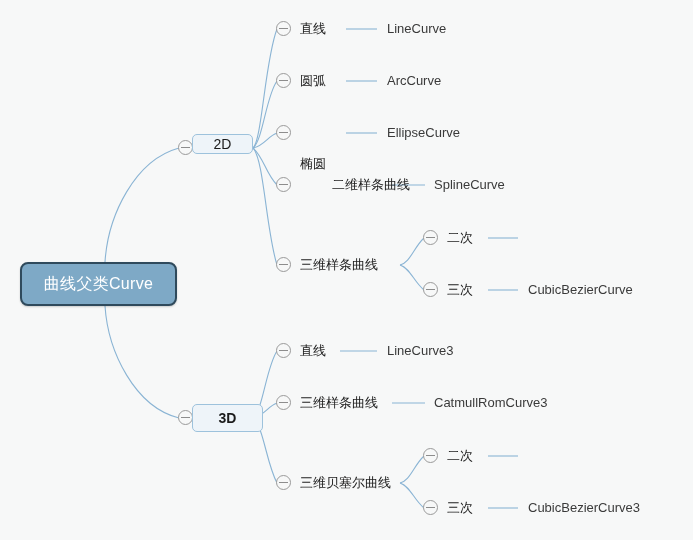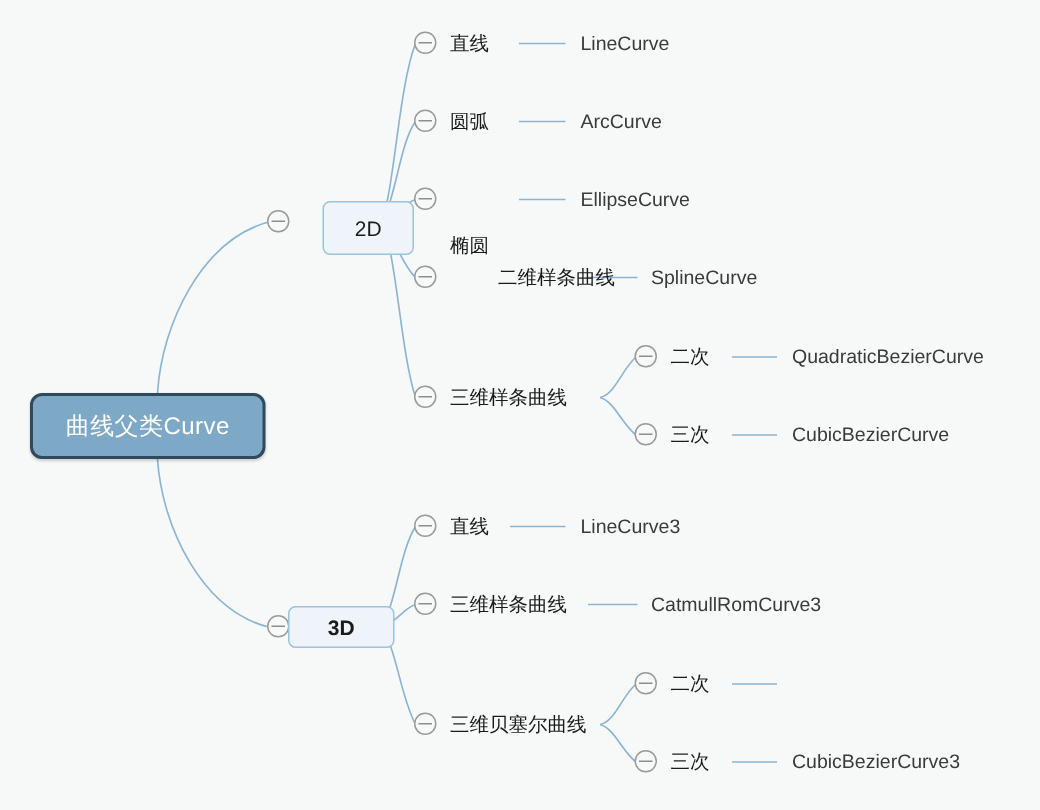--- a/index.html
+++ b/index.html
@@ -134,21 +134,21 @@
       <line x1="488" y1="456" x2="518" y2="456"></line>
       <line x1="488" y1="508" x2="518" y2="508"></line>
     </g>
   </svg>
 
   <div class="root-node" style="left:20px; top:262px; width:157px; height:44px;">
     <span>曲线父类Curve</span>
   </div>
 
   <div class="collapse-toggle" style="left:178px; top:140px;"></div>
-  <div class="branch-node" style="left:192px; top:134px; width:61px; height:36px;margin-left:23px;">
+  <div class="branch-node" style="left:192px; top:134px; width:61px; height:20px;">
     <span>2D</span>
   </div>
 
   <div class="collapse-toggle" style="left:276px; top:21px;"></div>
   <div class="cn-label" style="left:300px; top:22px;">直线</div>
   <div class="en-label" style="left:387px; top:22px;">LineCurve</div>
 
   <div class="collapse-toggle" style="left:276px; top:73px;"></div>
   <div class="cn-label" style="left:300px; top:74px;">圆弧</div>
   <div class="en-label" style="left:387px; top:74px;">ArcCurve</div>
@@ -159,21 +159,20 @@
 
   <div class="collapse-toggle" style="left:276px; top:177px;"></div>
   <div class="cn-label" style="left:300px; top:178px;margin-left:32px;">二维样条曲线</div>
   <div class="en-label" style="left:434px; top:178px;">SplineCurve</div>
 
   <div class="collapse-toggle" style="left:276px; top:257px;"></div>
   <div class="cn-label" style="left:300px; top:258px;">三维样条曲线</div>
 
   <div class="collapse-toggle" style="left:423px; top:230px;"></div>
   <div class="cn-label" style="left:447px; top:231px;">二次</div>
-  <div class="en-label" style="left:528px; top:231px;">QuadraticBezierCurve</div>
 
   <div class="collapse-toggle" style="left:423px; top:282px;"></div>
   <div class="cn-label" style="left:447px; top:283px;">三次</div>
   <div class="en-label" style="left:528px; top:283px;">CubicBezierCurve</div>
 
   <div class="collapse-toggle" style="left:178px; top:410px;"></div>
   <div class="branch-node" style="left:192px; top:404px; width:71px; height:28px;font-weight:bold;">
     <span>3D</span>
   </div>
 

